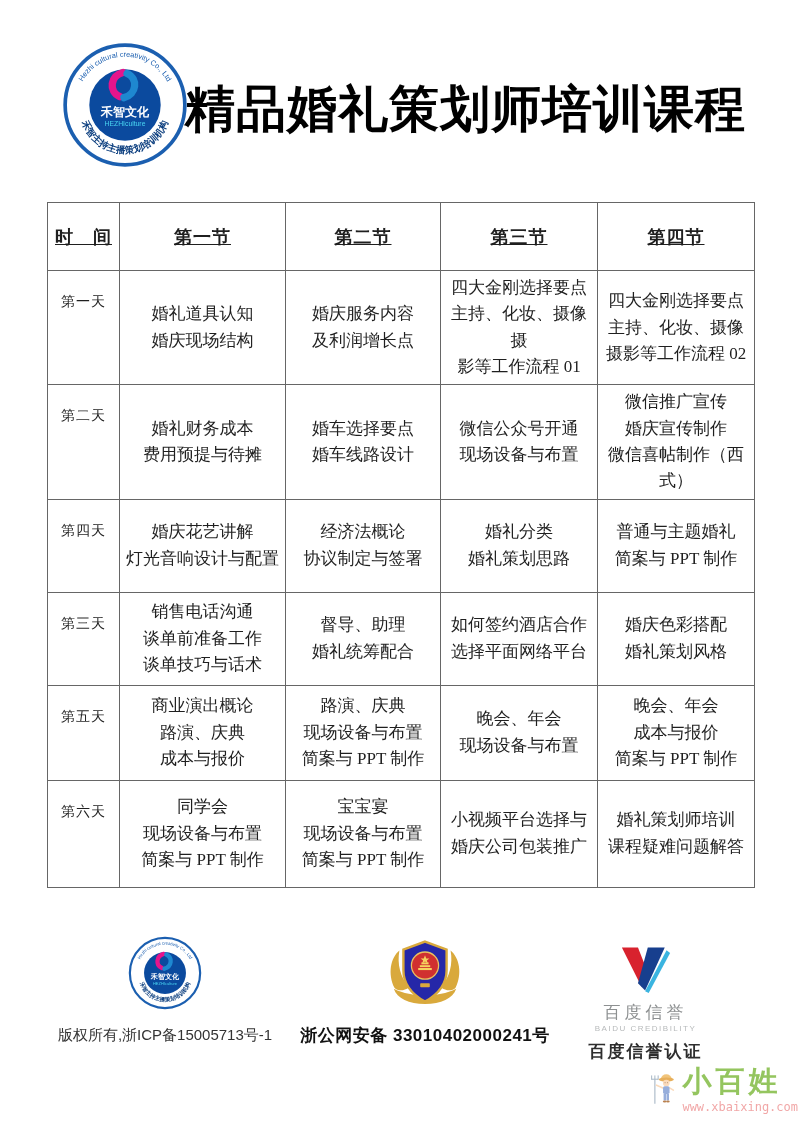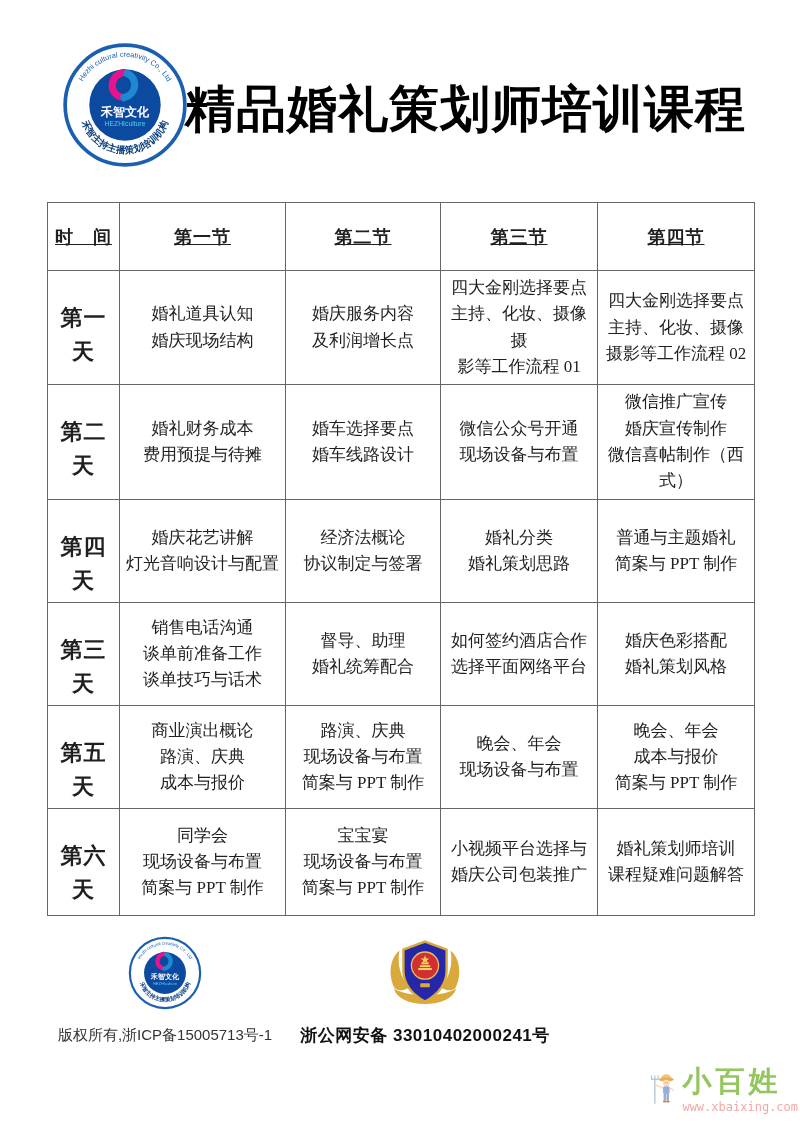--- a/index.html
+++ b/index.html
@@ -12,21 +12,21 @@
     font-family:"Liberation Serif", serif; font-weight:700; font-size:50px; color:#000;
     letter-spacing:1px; white-space:nowrap; }
 
   
   table.course { position:absolute; left:47px; top:202px; width:707px;
     border-collapse:collapse; table-layout:fixed;
     font-family:"Liberation Serif", serif; color:#1f1f1f; }
   table.course th, table.course td { border:1px solid #666; text-align:center; vertical-align:middle; }
   table.course th { font-size:18px; font-weight:700; height:68px; letter-spacing:1px;text-decoration:underline; }
   table.course td { font-size:17px; line-height:1.55; white-space:pre-line; padding:4px 6px; }
-  table.course td.day { vertical-align:top; padding-top:30px; font-size:22px; letter-spacing:1px;font-weight:bold; }
+  table.course td.day { vertical-align:top; padding-top:20px; font-size:14px; letter-spacing:1px; }
   tbody tr:nth-child(1){ height:103px; }
   tbody tr:nth-child(2){ height:94px; }
   tbody tr:nth-child(3){ height:93px; }
   tbody tr:nth-child(4){ height:93px; }
   tbody tr:nth-child(5){ height:95px; }
   tbody tr:nth-child(6){ height:107px; }
 
   
   .footer-left  { position:absolute; left:40px;  top:936px; width:250px; text-align:center; }
   .footer-center{ position:absolute; left:295px; top:932px; width:260px; text-align:center; }
@@ -194,20 +194,30 @@
       <circle cx="50" cy="42" r="17" fill="#d03030" stroke="#e9c160" stroke-width="1.6"></circle>
       <polygon points="50,29 51.5,33 55.5,33 52.3,35.5 53.5,39.5 50,37 46.5,39.5 47.7,35.5 44.5,33 48.5,33" fill="#f6d25e"></polygon>
       <rect x="45.5" y="38" width="9" height="2.4" fill="#f6d25e"></rect>
       <rect x="43.5" y="41.5" width="13" height="2.4" fill="#f6d25e"></rect>
       <rect x="41.5" y="45" width="17" height="2.6" fill="#f6d25e"></rect>
       <rect x="44" y="64" width="12" height="5" rx="1" fill="#d9a93c"></rect>
     </svg>
     <div class="police-text">浙公网安备 33010402000241号</div>
   </div>
 
+  <div class="footer-right">
+    <svg viewBox="0 0 60 56" width="54" height="50">
+      <polygon points="3,4 21,4 34,37 25,48" fill="#d8222e"></polygon>
+      <polygon points="32,4 51,4 29,52 21,44" fill="#173f8e"></polygon>
+      <polygon points="53,7 57,10 33,55 29,53" fill="#3ab4e0"></polygon>
+    </svg>
+    <div class="baidu-cn">百度信誉</div>
+    <div class="baidu-en">BAIDU CREDIBILITY</div>
+    <div class="baidu-cert">百度信誉认证</div>
+  </div>
 
   <div class="watermark">
     <svg viewBox="0 0 56 66" width="48" height="58">
       <line x1="9" y1="16" x2="9" y2="60" stroke="#9fb0c0" stroke-width="2"></line>
       <path d="M3,8 L3,16 M9,8 L9,16 M15,8 L15,16 M3,15 L15,15" stroke="#9fb0c0" stroke-width="1.8" fill="none"></path>
       <path d="M20,15 a10,9 0 0 1 20,0 Z" fill="#f0c070"></path>
       <ellipse cx="30" cy="15.5" rx="14" ry="3.6" fill="#e6a94e"></ellipse>
       <circle cx="30" cy="22" r="6.2" fill="#fbd7b5"></circle>
       <circle cx="27.7" cy="21.5" r="0.8" fill="#6b4a2f"></circle>
       <circle cx="32.3" cy="21.5" r="0.8" fill="#6b4a2f"></circle>

